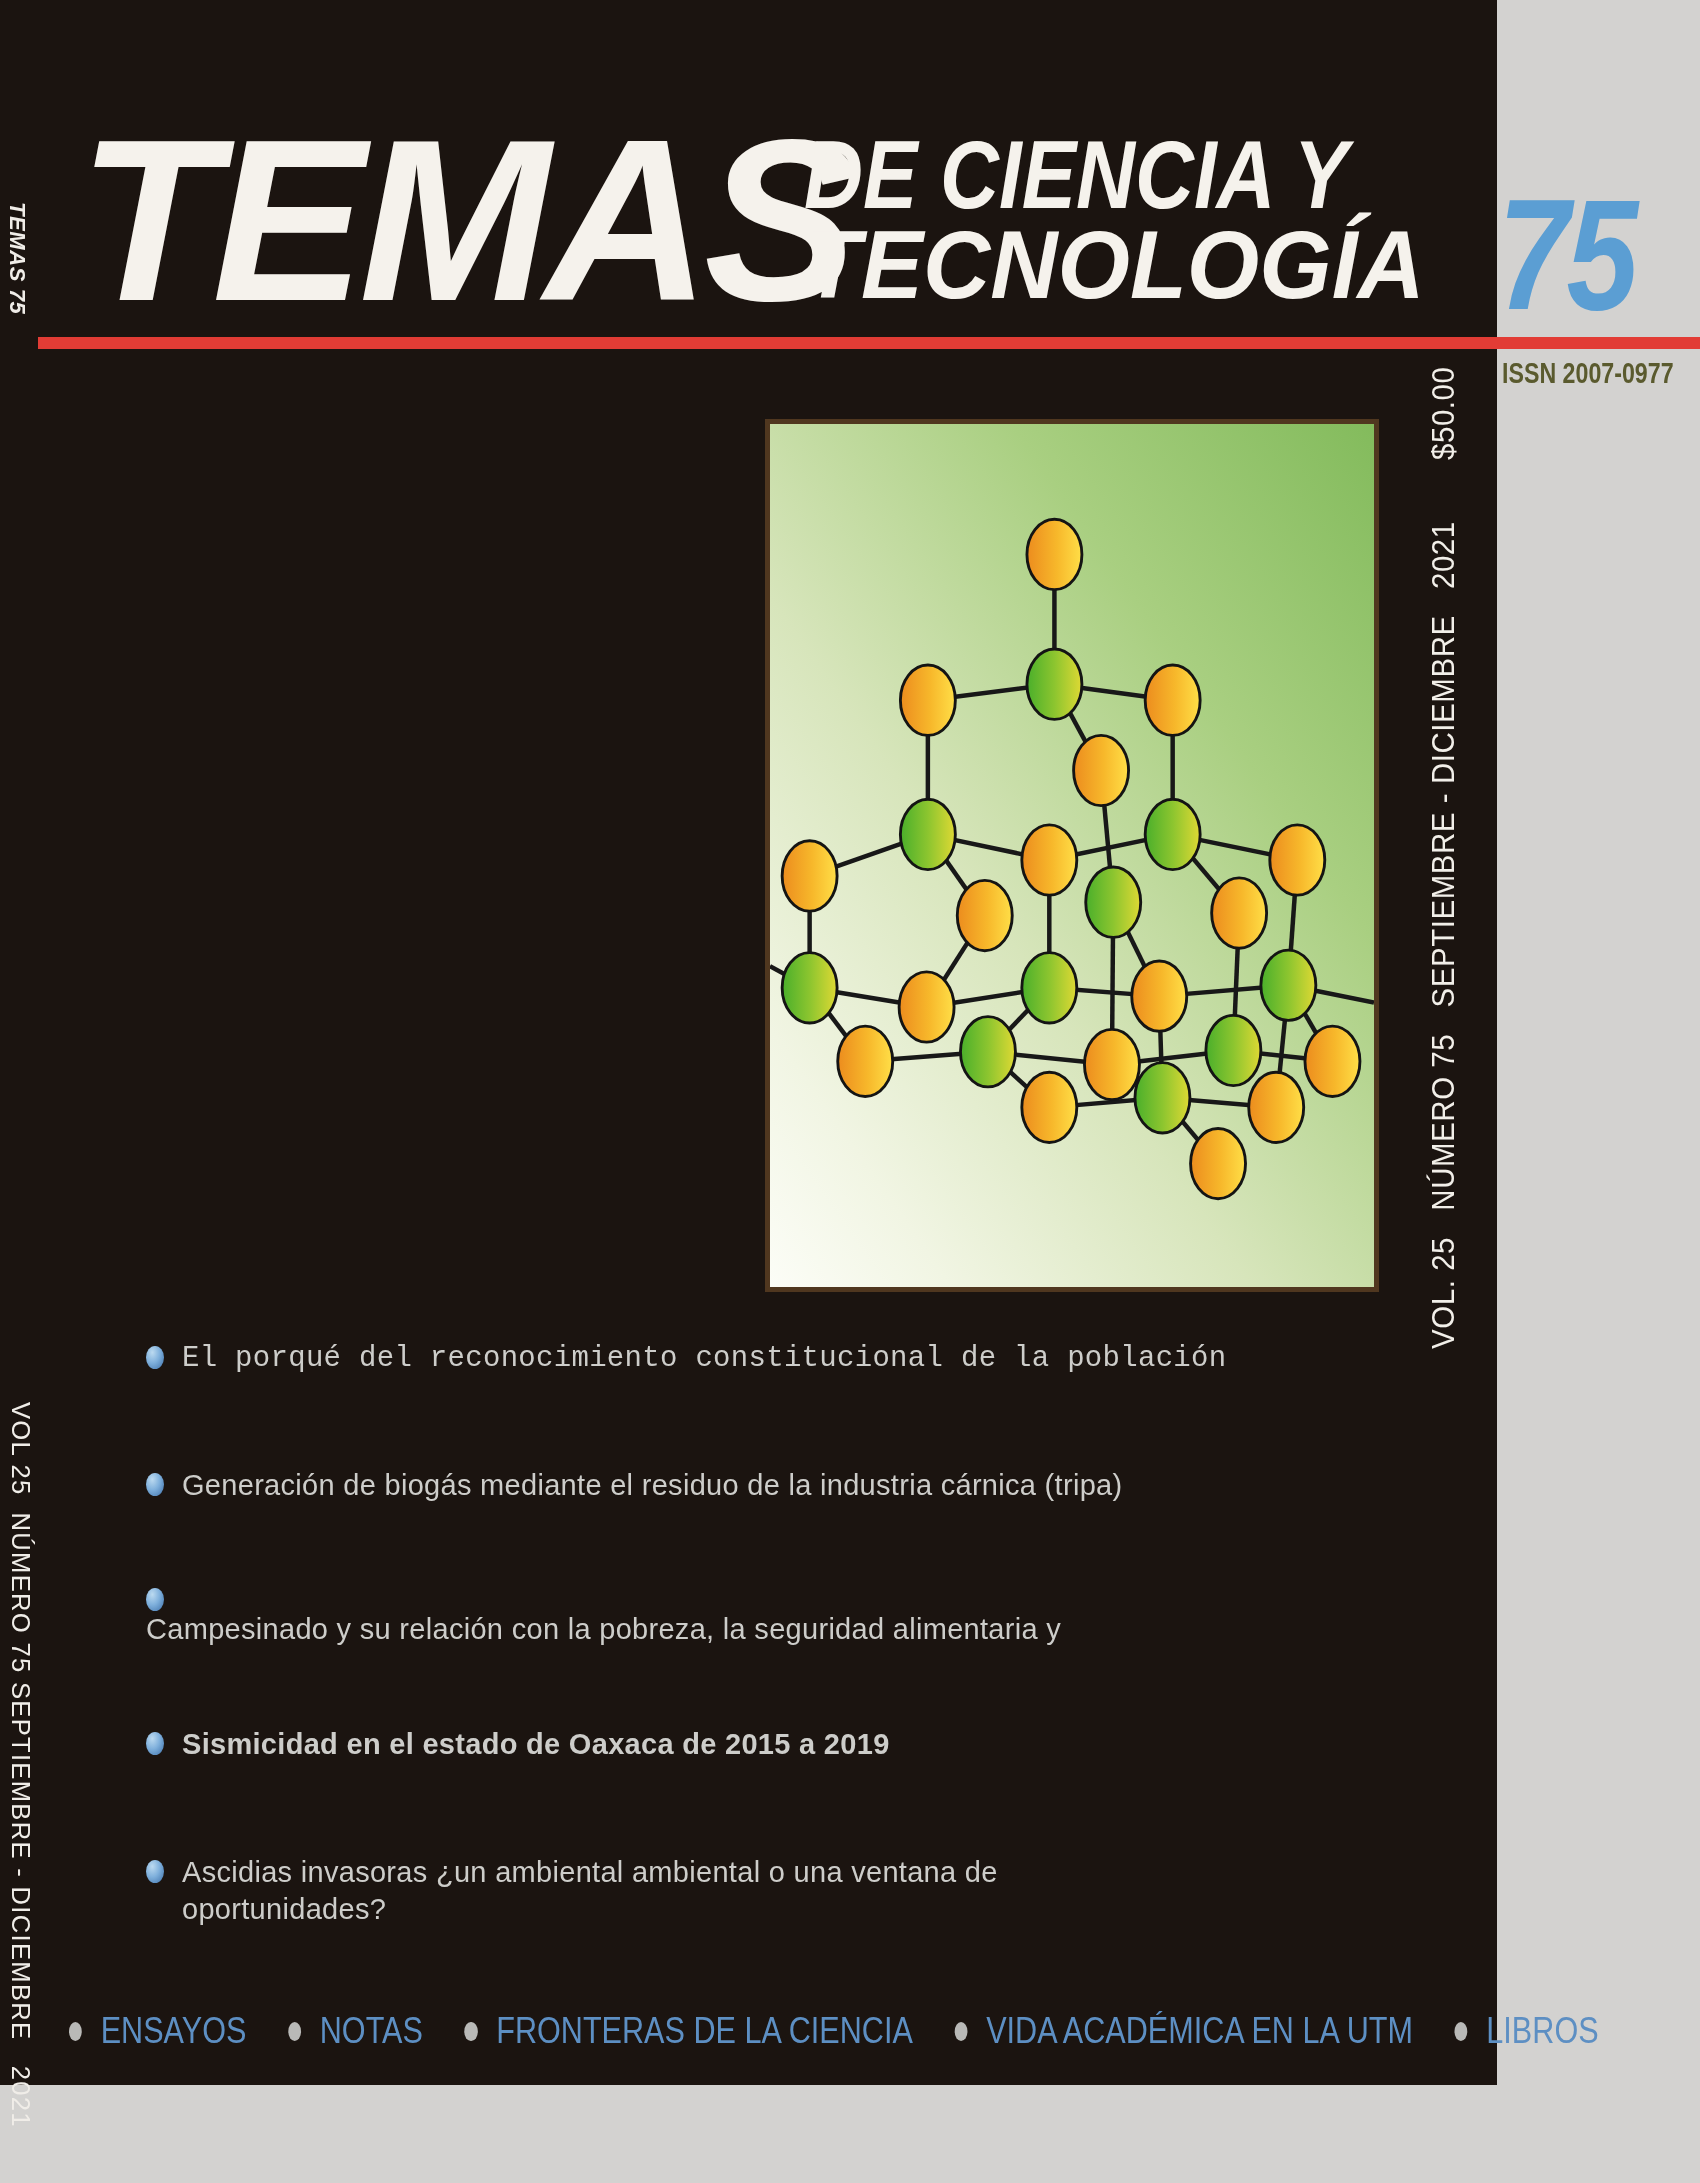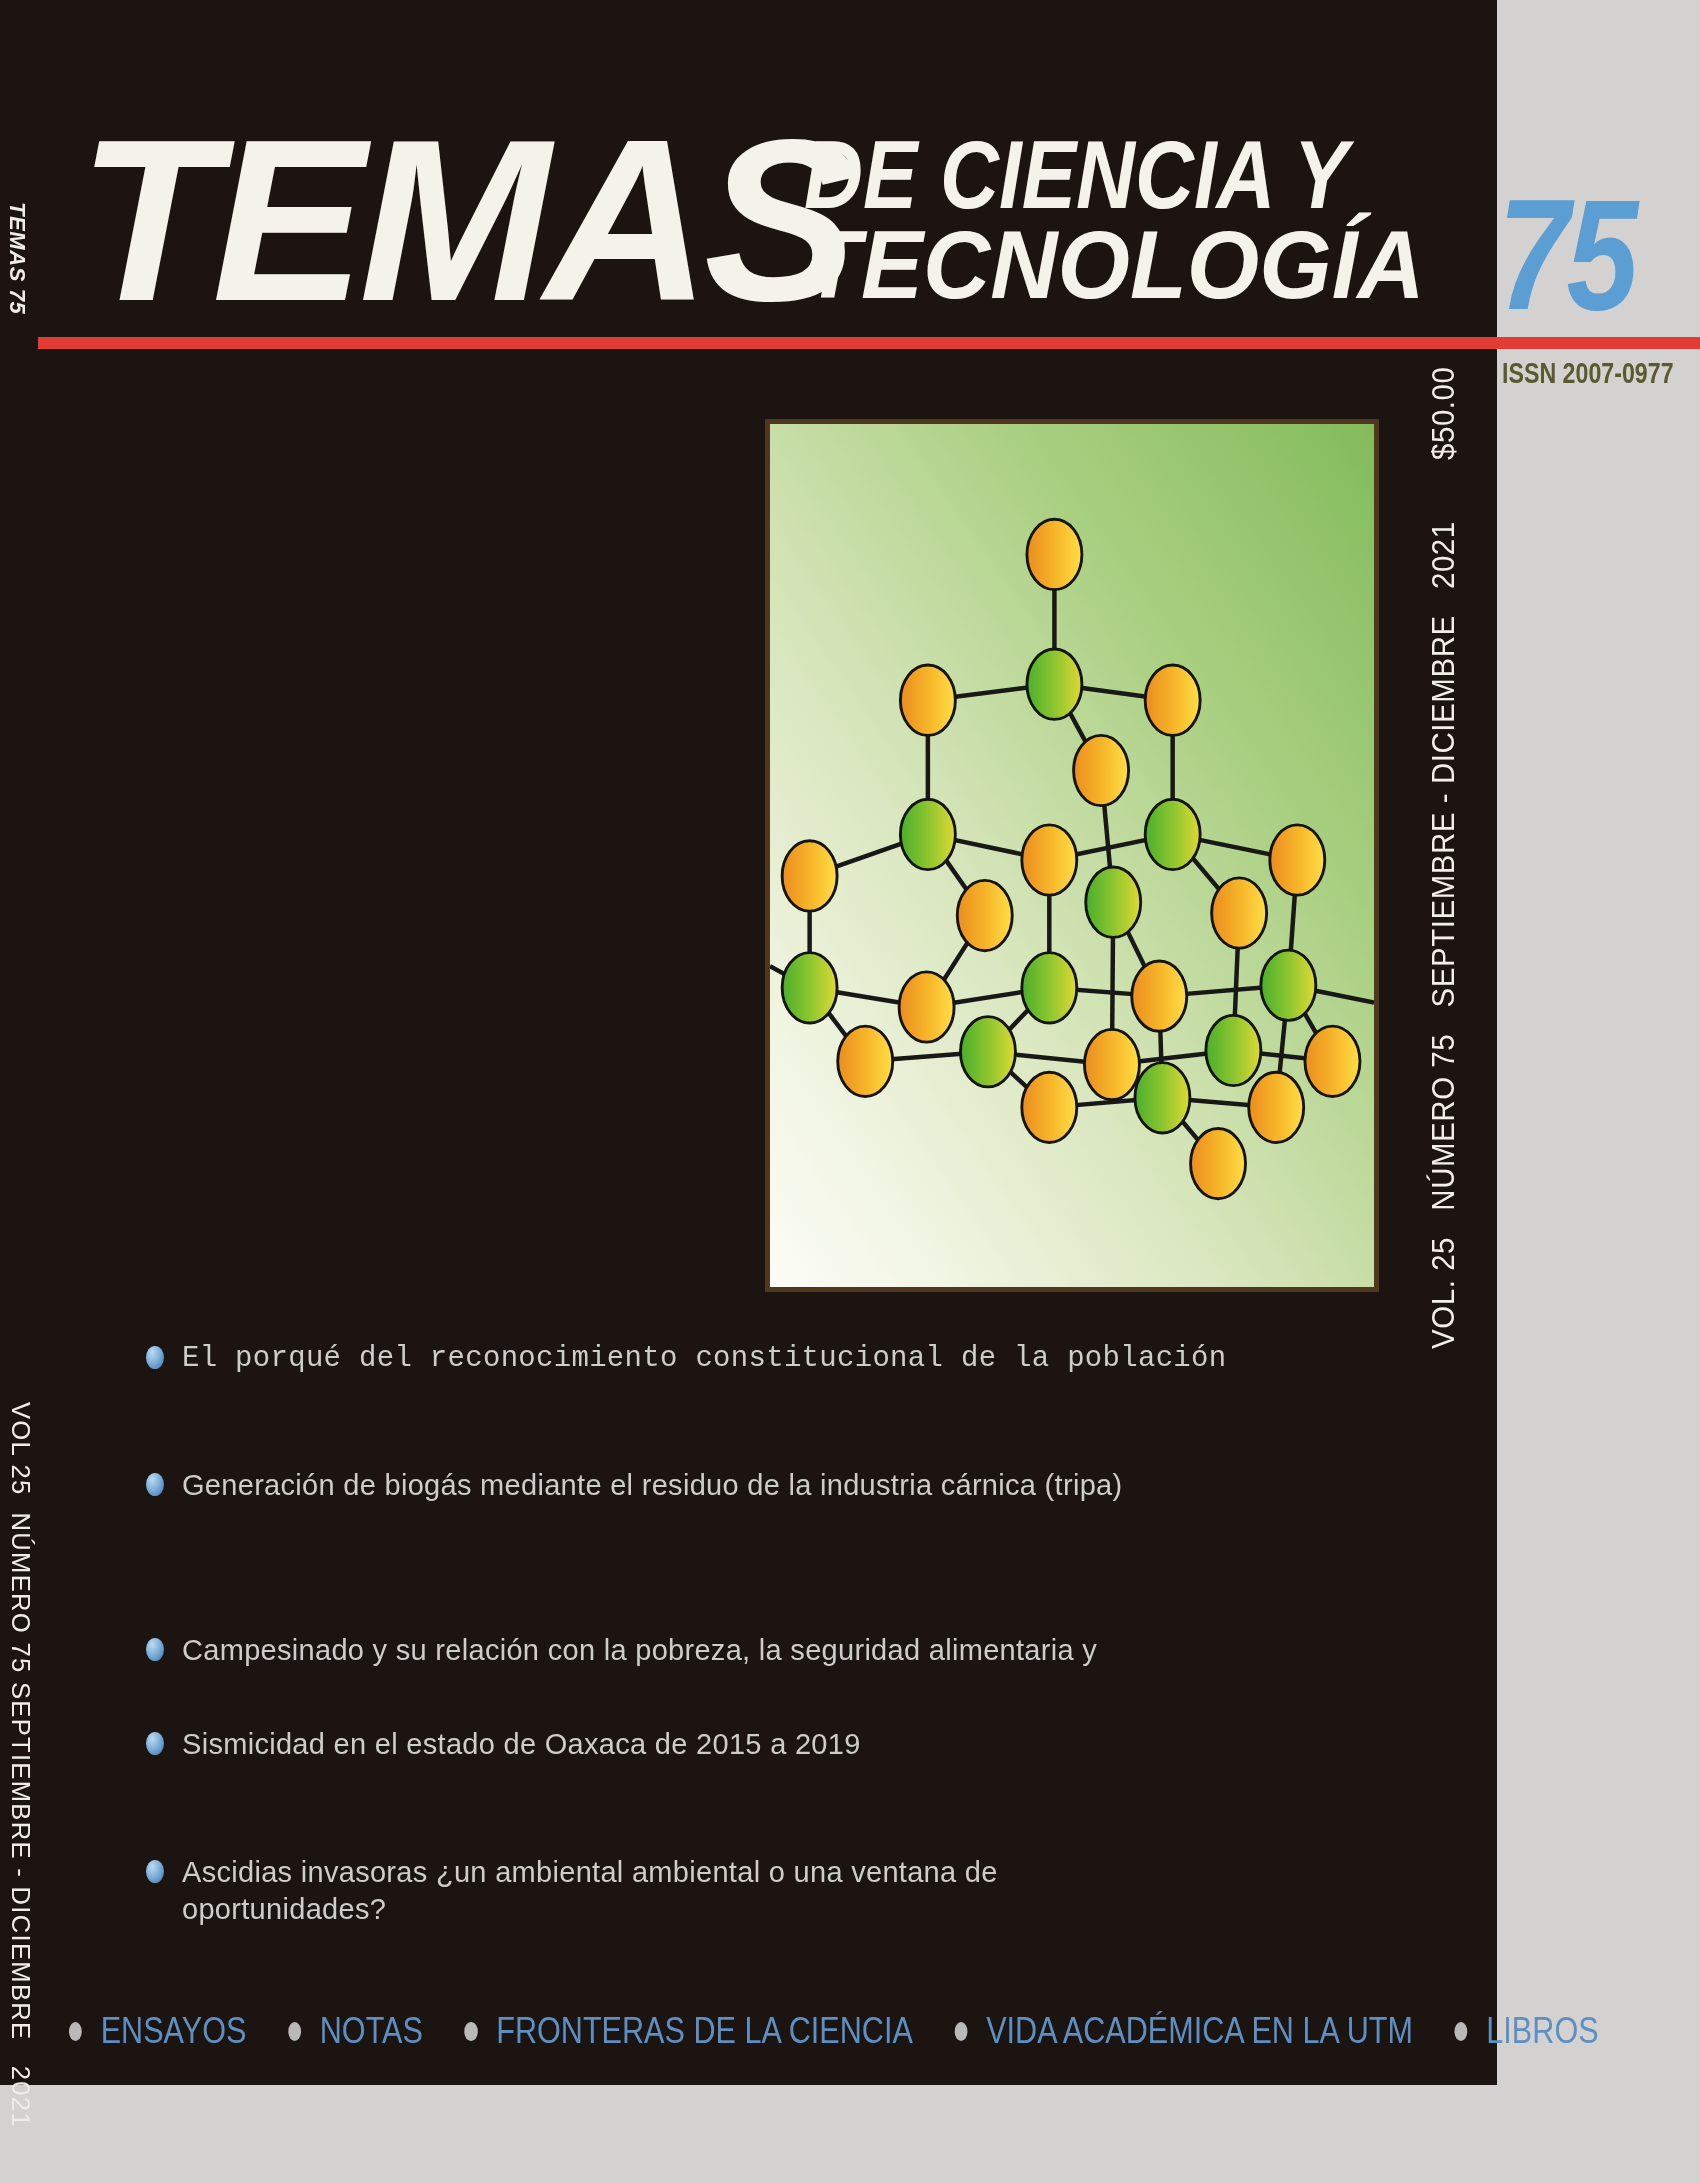--- a/index.html
+++ b/index.html
@@ -33,22 +33,22 @@
       font-size:31px;line-height:1;letter-spacing:0.6px;
       transform:rotate(-90deg) scaleX(0.95);transform-origin:0 0;white-space:pre;}
   
   .figure{position:absolute;left:765px;top:419px;width:604px;height:863px;z-index:3;
       border:5.1px solid #50371f;box-shadow:inset 0 0 0 1.3px #9b8a55;}
   .figure svg{display:block;width:100%;height:100%;}
   
   .article{position:absolute;left:146px;display:flex;align-items:flex-start;z-index:5;}
   .article:nth-of-type(1){top:1340px;font-family:Liberation Mono, monospace;}
   .article:nth-of-type(2){top:1467px;}
-  .article:nth-of-type(3){top:1632px;}
-  .article:nth-of-type(4){top:1726px;}
+  .article:nth-of-type(3){top:1582px;flex-direction:column;}
+  .article:nth-of-type(4){top:1726px;font-weight:bold;}
   .article:nth-of-type(5){top:1854px;}
   .abullet{flex:none;width:18px;height:23px;margin-top:6.4px;margin-right:18px;border-radius:50%;
       background:radial-gradient(ellipse at 35% 28%, #bcdaf0 0%, #7fb0dc 45%, #3b6ea8 100%);}
   .aline{display:block;font-size:29px;line-height:37px;color:#cdcdca;letter-spacing:0.3px;white-space:pre;}
   .aline:empty{display:none;}
   
   .sections{position:absolute;left:69px;top:2013px;z-index:5;display:flex;align-items:center;gap:49px;
       transform:scaleX(0.85);transform-origin:0 0;white-space:nowrap;}
   .section{display:flex;align-items:center;gap:22px;}
   .sbullet{flex:none;width:15.3px;height:19px;border-radius:50%;background:#b9b9b7;}

